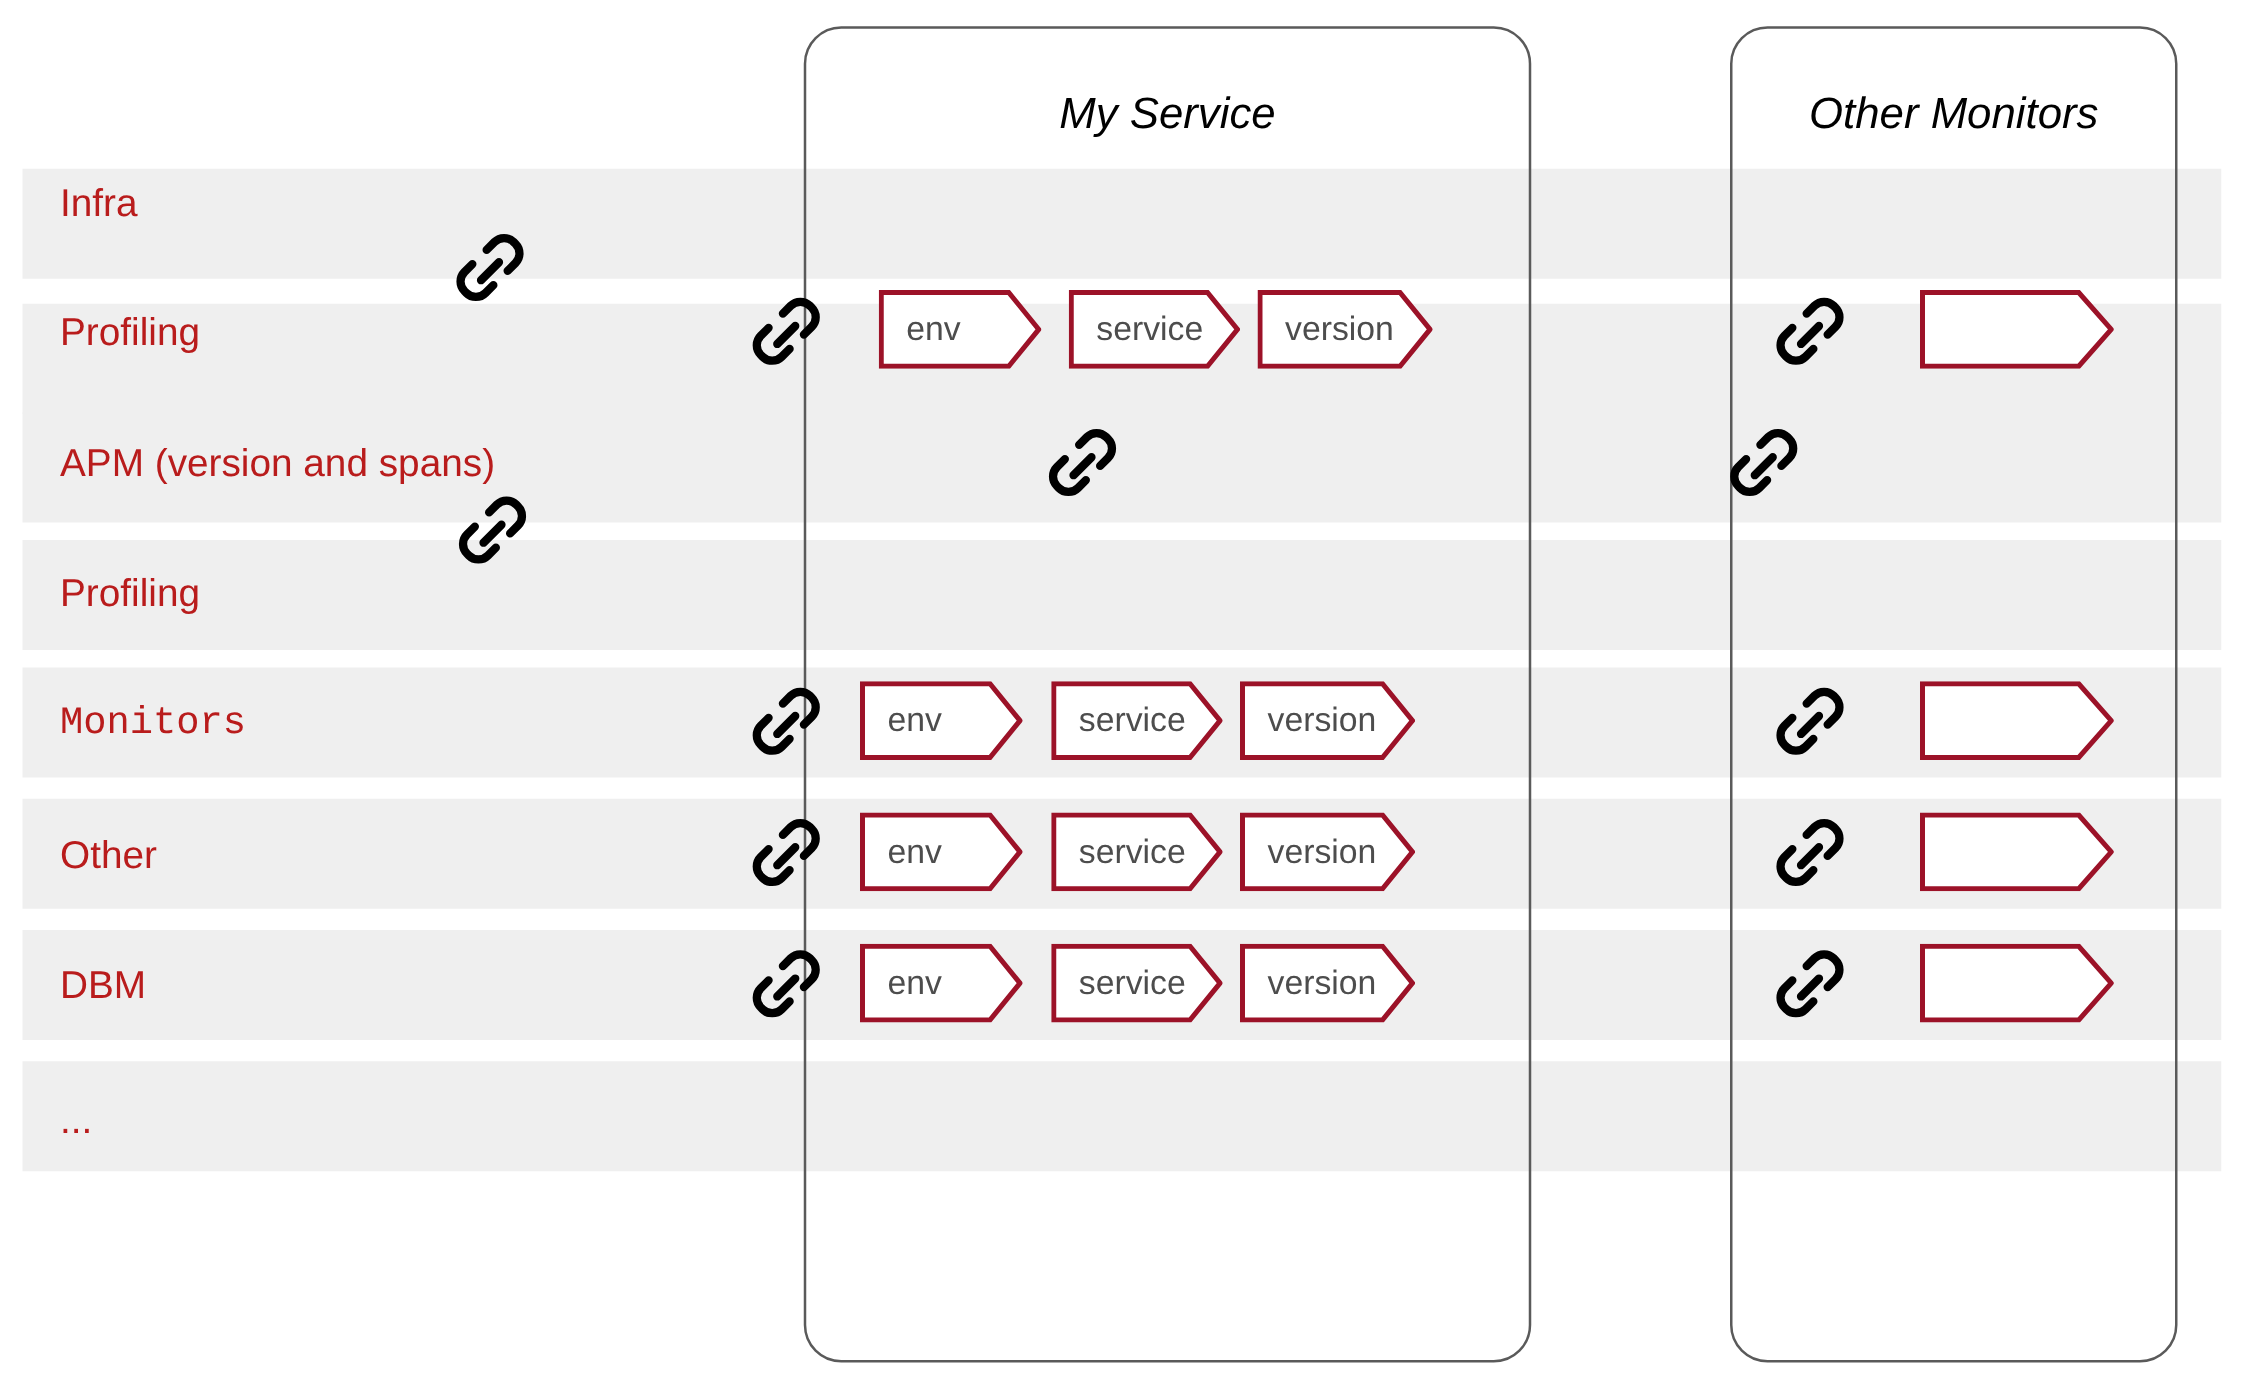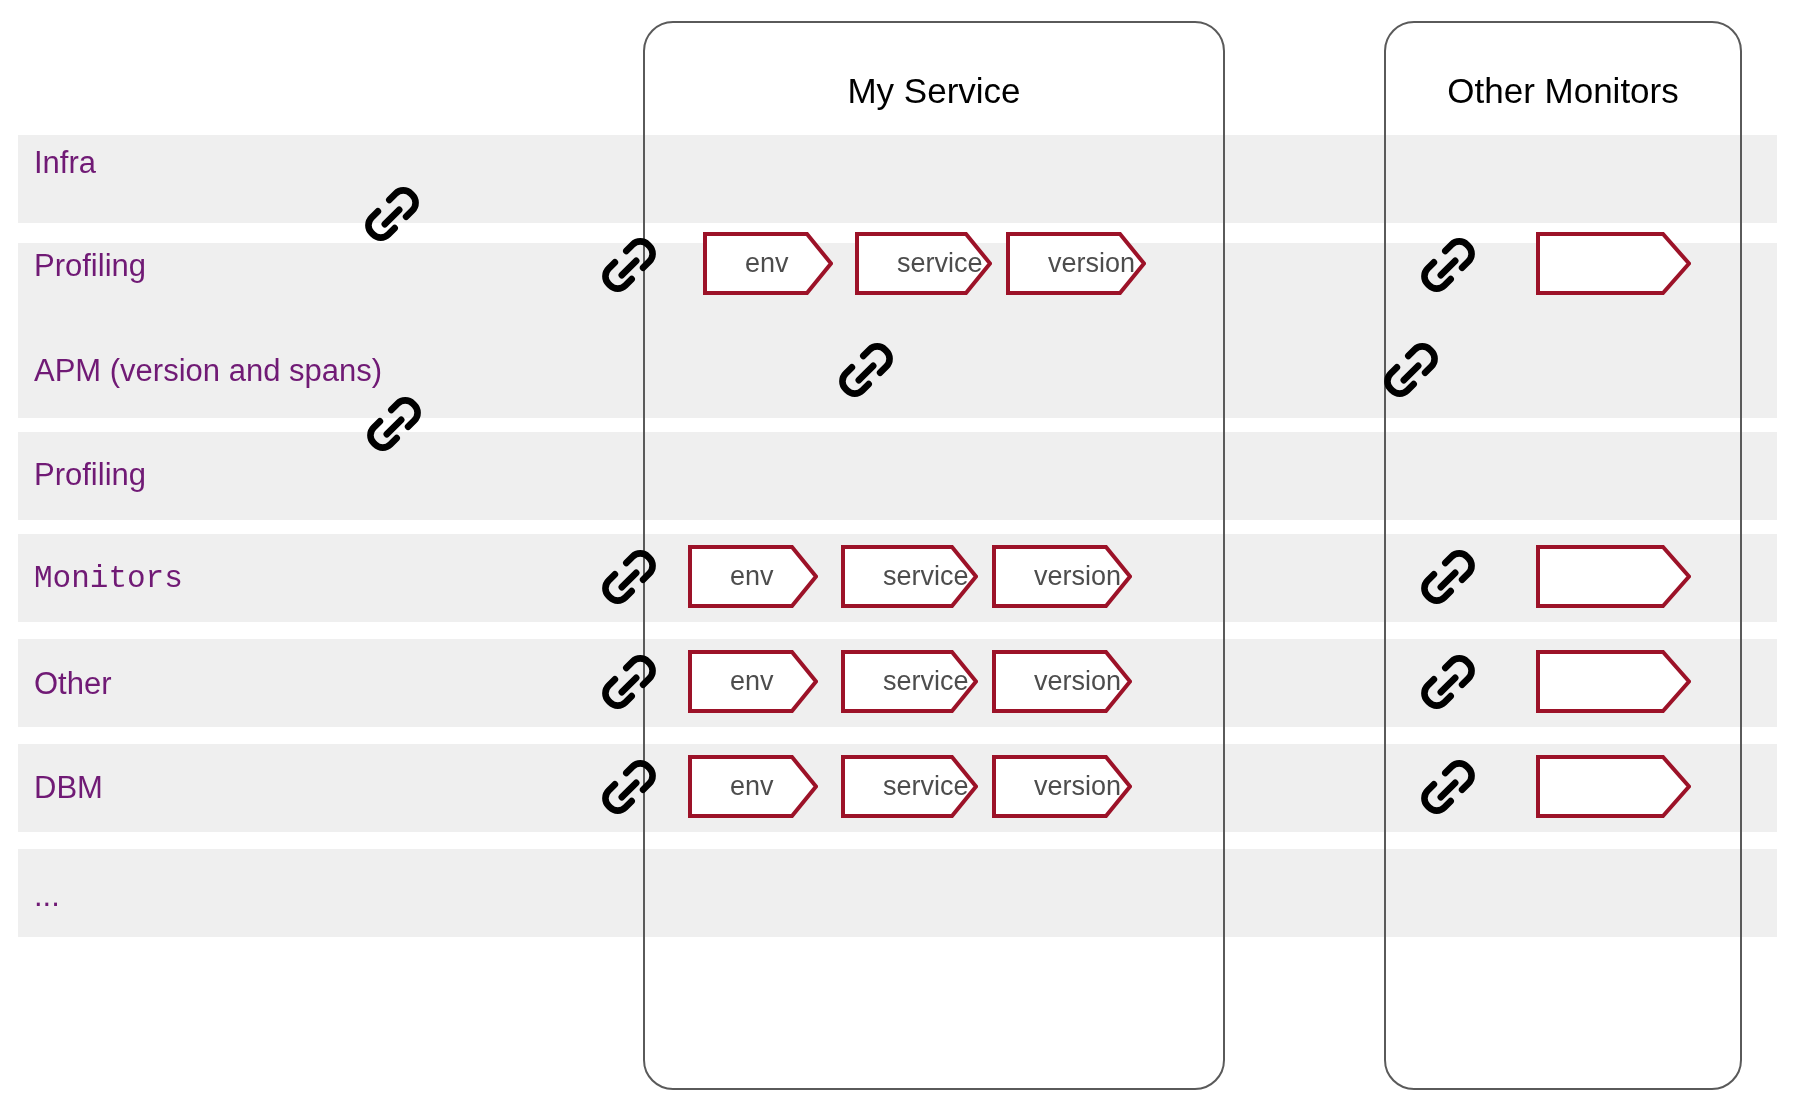--- a/index.html
+++ b/index.html
@@ -9,53 +9,53 @@
     overflow:hidden;position:relative;
   }
   #stage{position:absolute;left:0;top:0;width:1796px;height:1112px;}
 
   
   .band{
     position:absolute;left:18px;width:1759px;height:88px;
     background:#efefef;
   }
   .row-label{
-    position:absolute;left:34px;
-    font-size:31px;color:#701a75;line-height:1;
+    position:absolute;left:48px;
+    font-size:31px;color:#b91c1c;line-height:1;
     white-space:nowrap;
   }
 
   
   .card{
     position:absolute;top:21px;height:1069px;
     border:2px solid #5a5a5a;border-radius:30px;
     background:transparent;
     box-sizing:border-box;
     pointer-events:none;
   }
   #card-my{left:643px;width:582px;}
   #card-other{left:1384px;width:358px;}
   .card-title{
     position:absolute;top:50px;width:100%;
     text-align:center;font-size:35px;color:#000;
     line-height:1;
+    font-style:italic;
   }
 
   
   .link-icon{
     position:absolute;width:72px;height:72px;
   }
   .link-icon svg{display:block;width:100%;height:100%;}
 
   
   .tag{
     position:absolute;height:63px;
     display:flex;align-items:center;
     box-sizing:border-box;
-    padding-left:20px;
   }
   .tag svg{position:absolute;left:0;top:0;width:100%;height:100%;}
   .tag .tag-text{
     position:relative;z-index:2;
     font-size:27px;color:#4d4d4d;
     padding-left:22px;line-height:1;white-space:nowrap;
   }
 </style>
 </head>
 <body>

